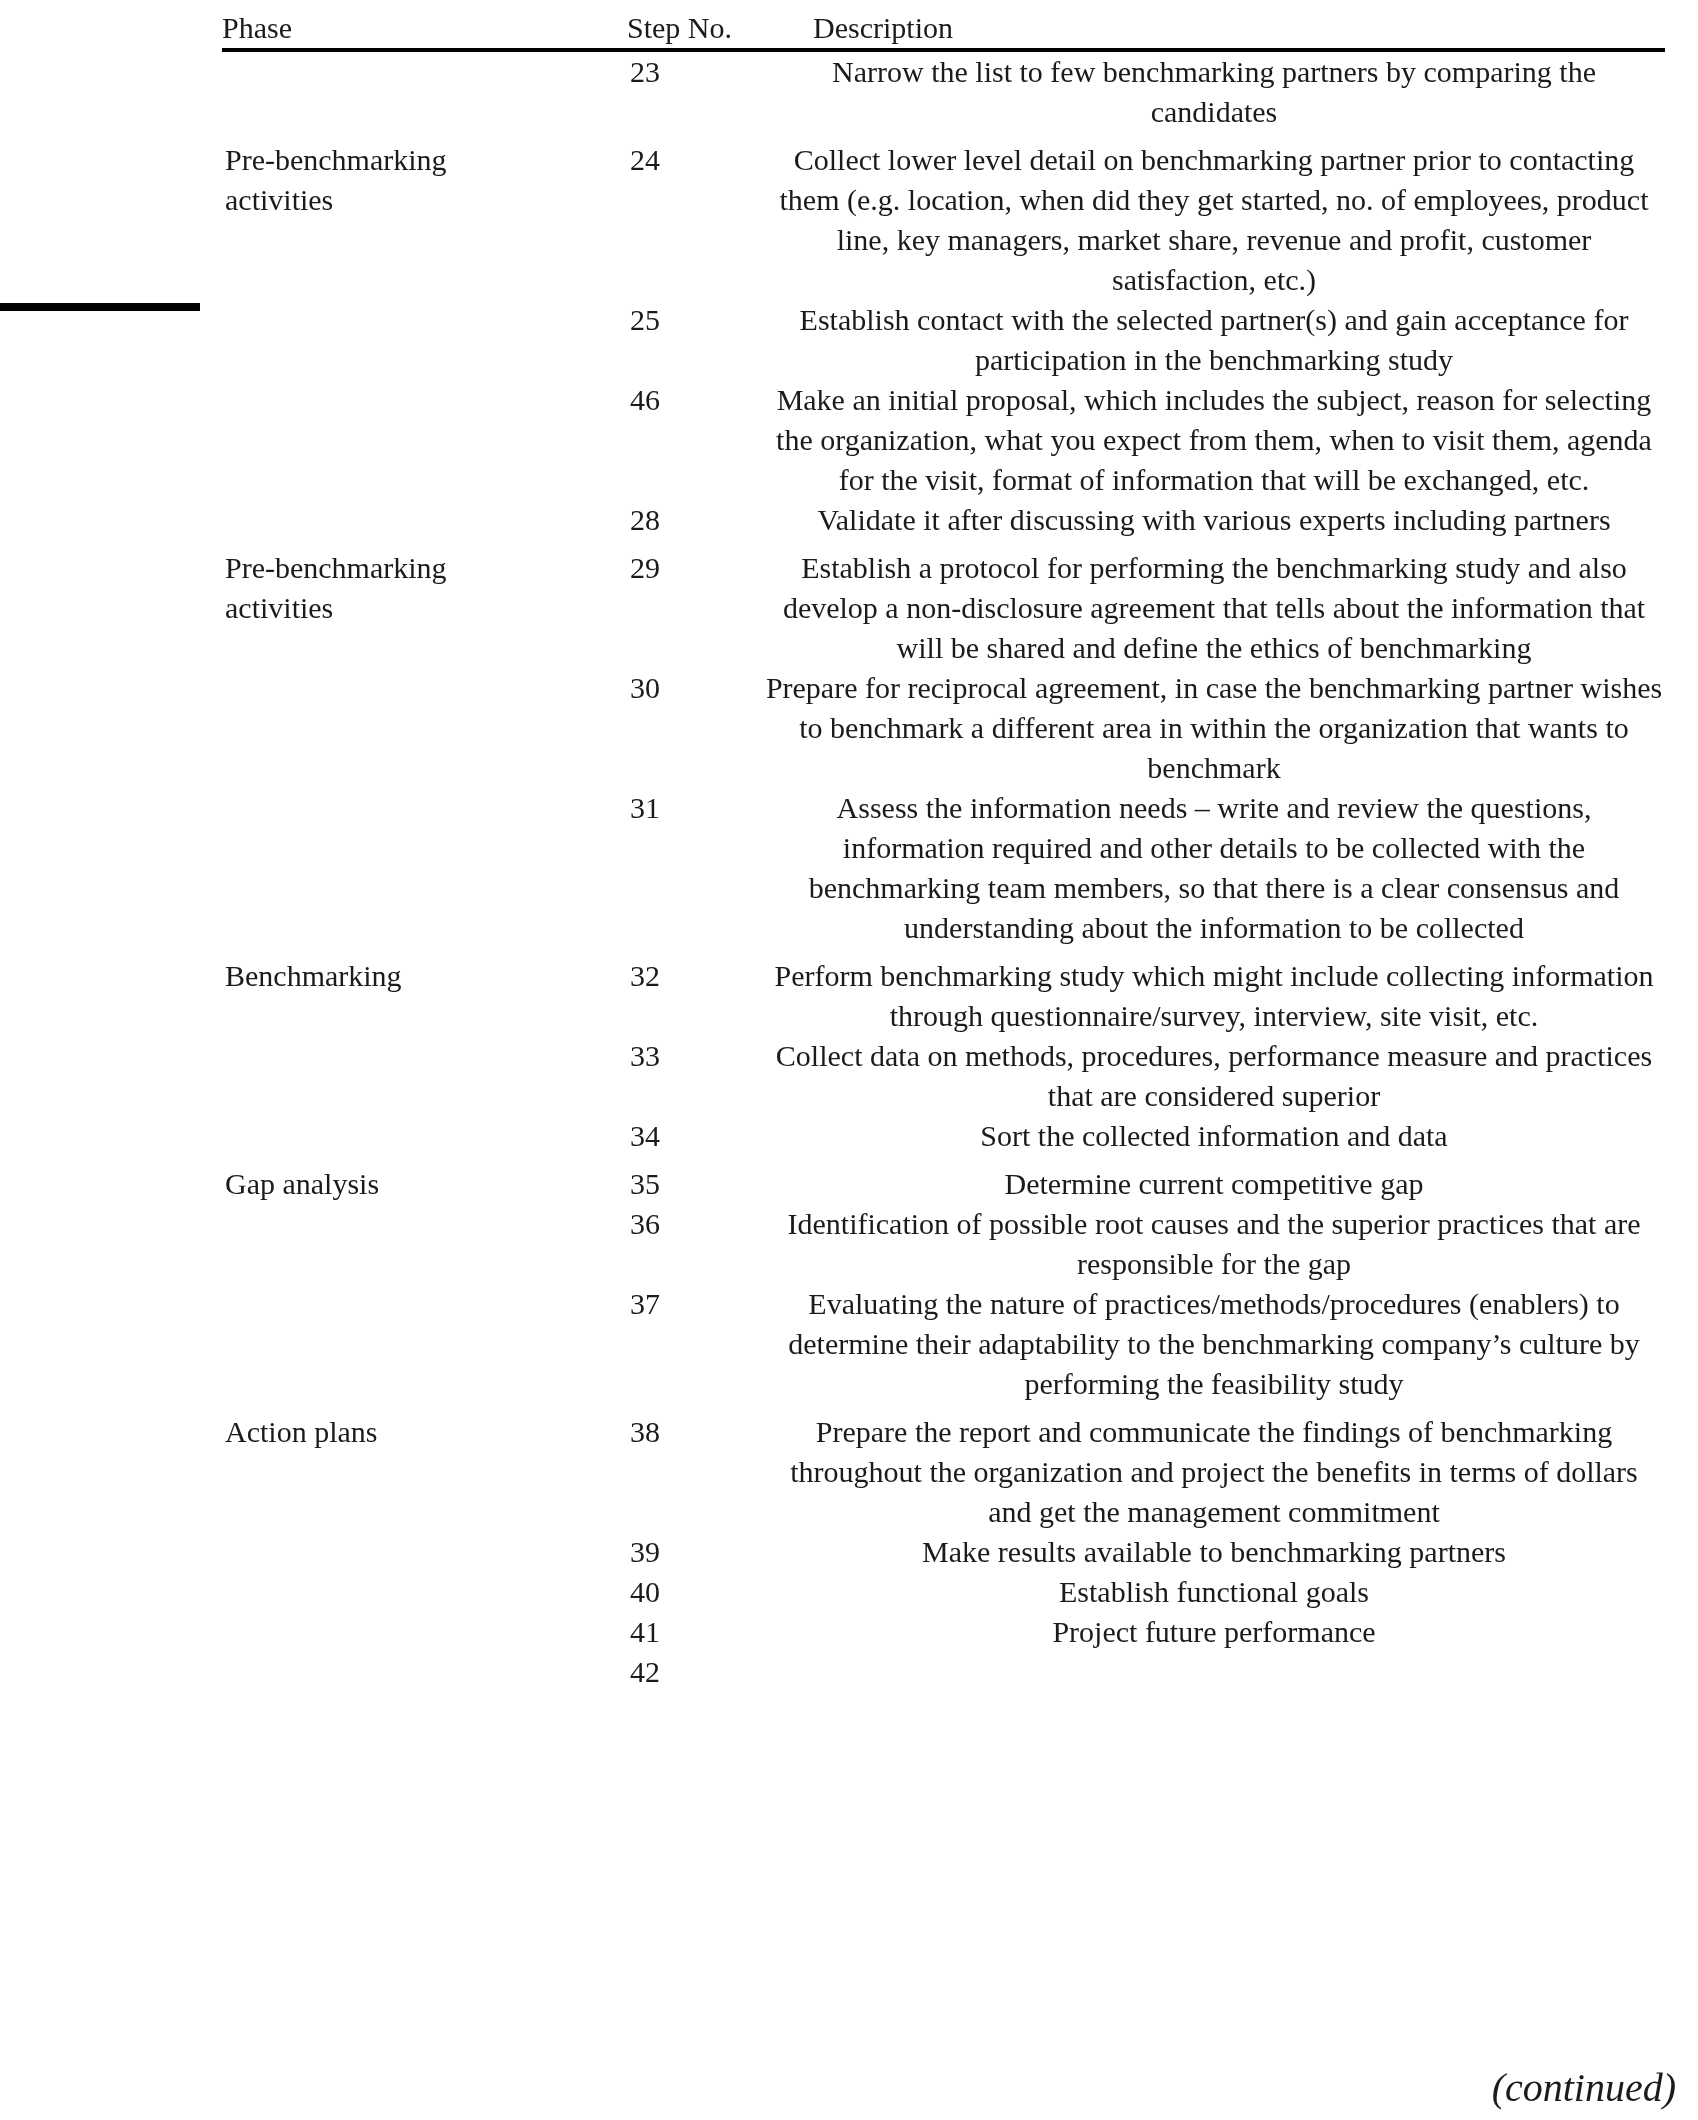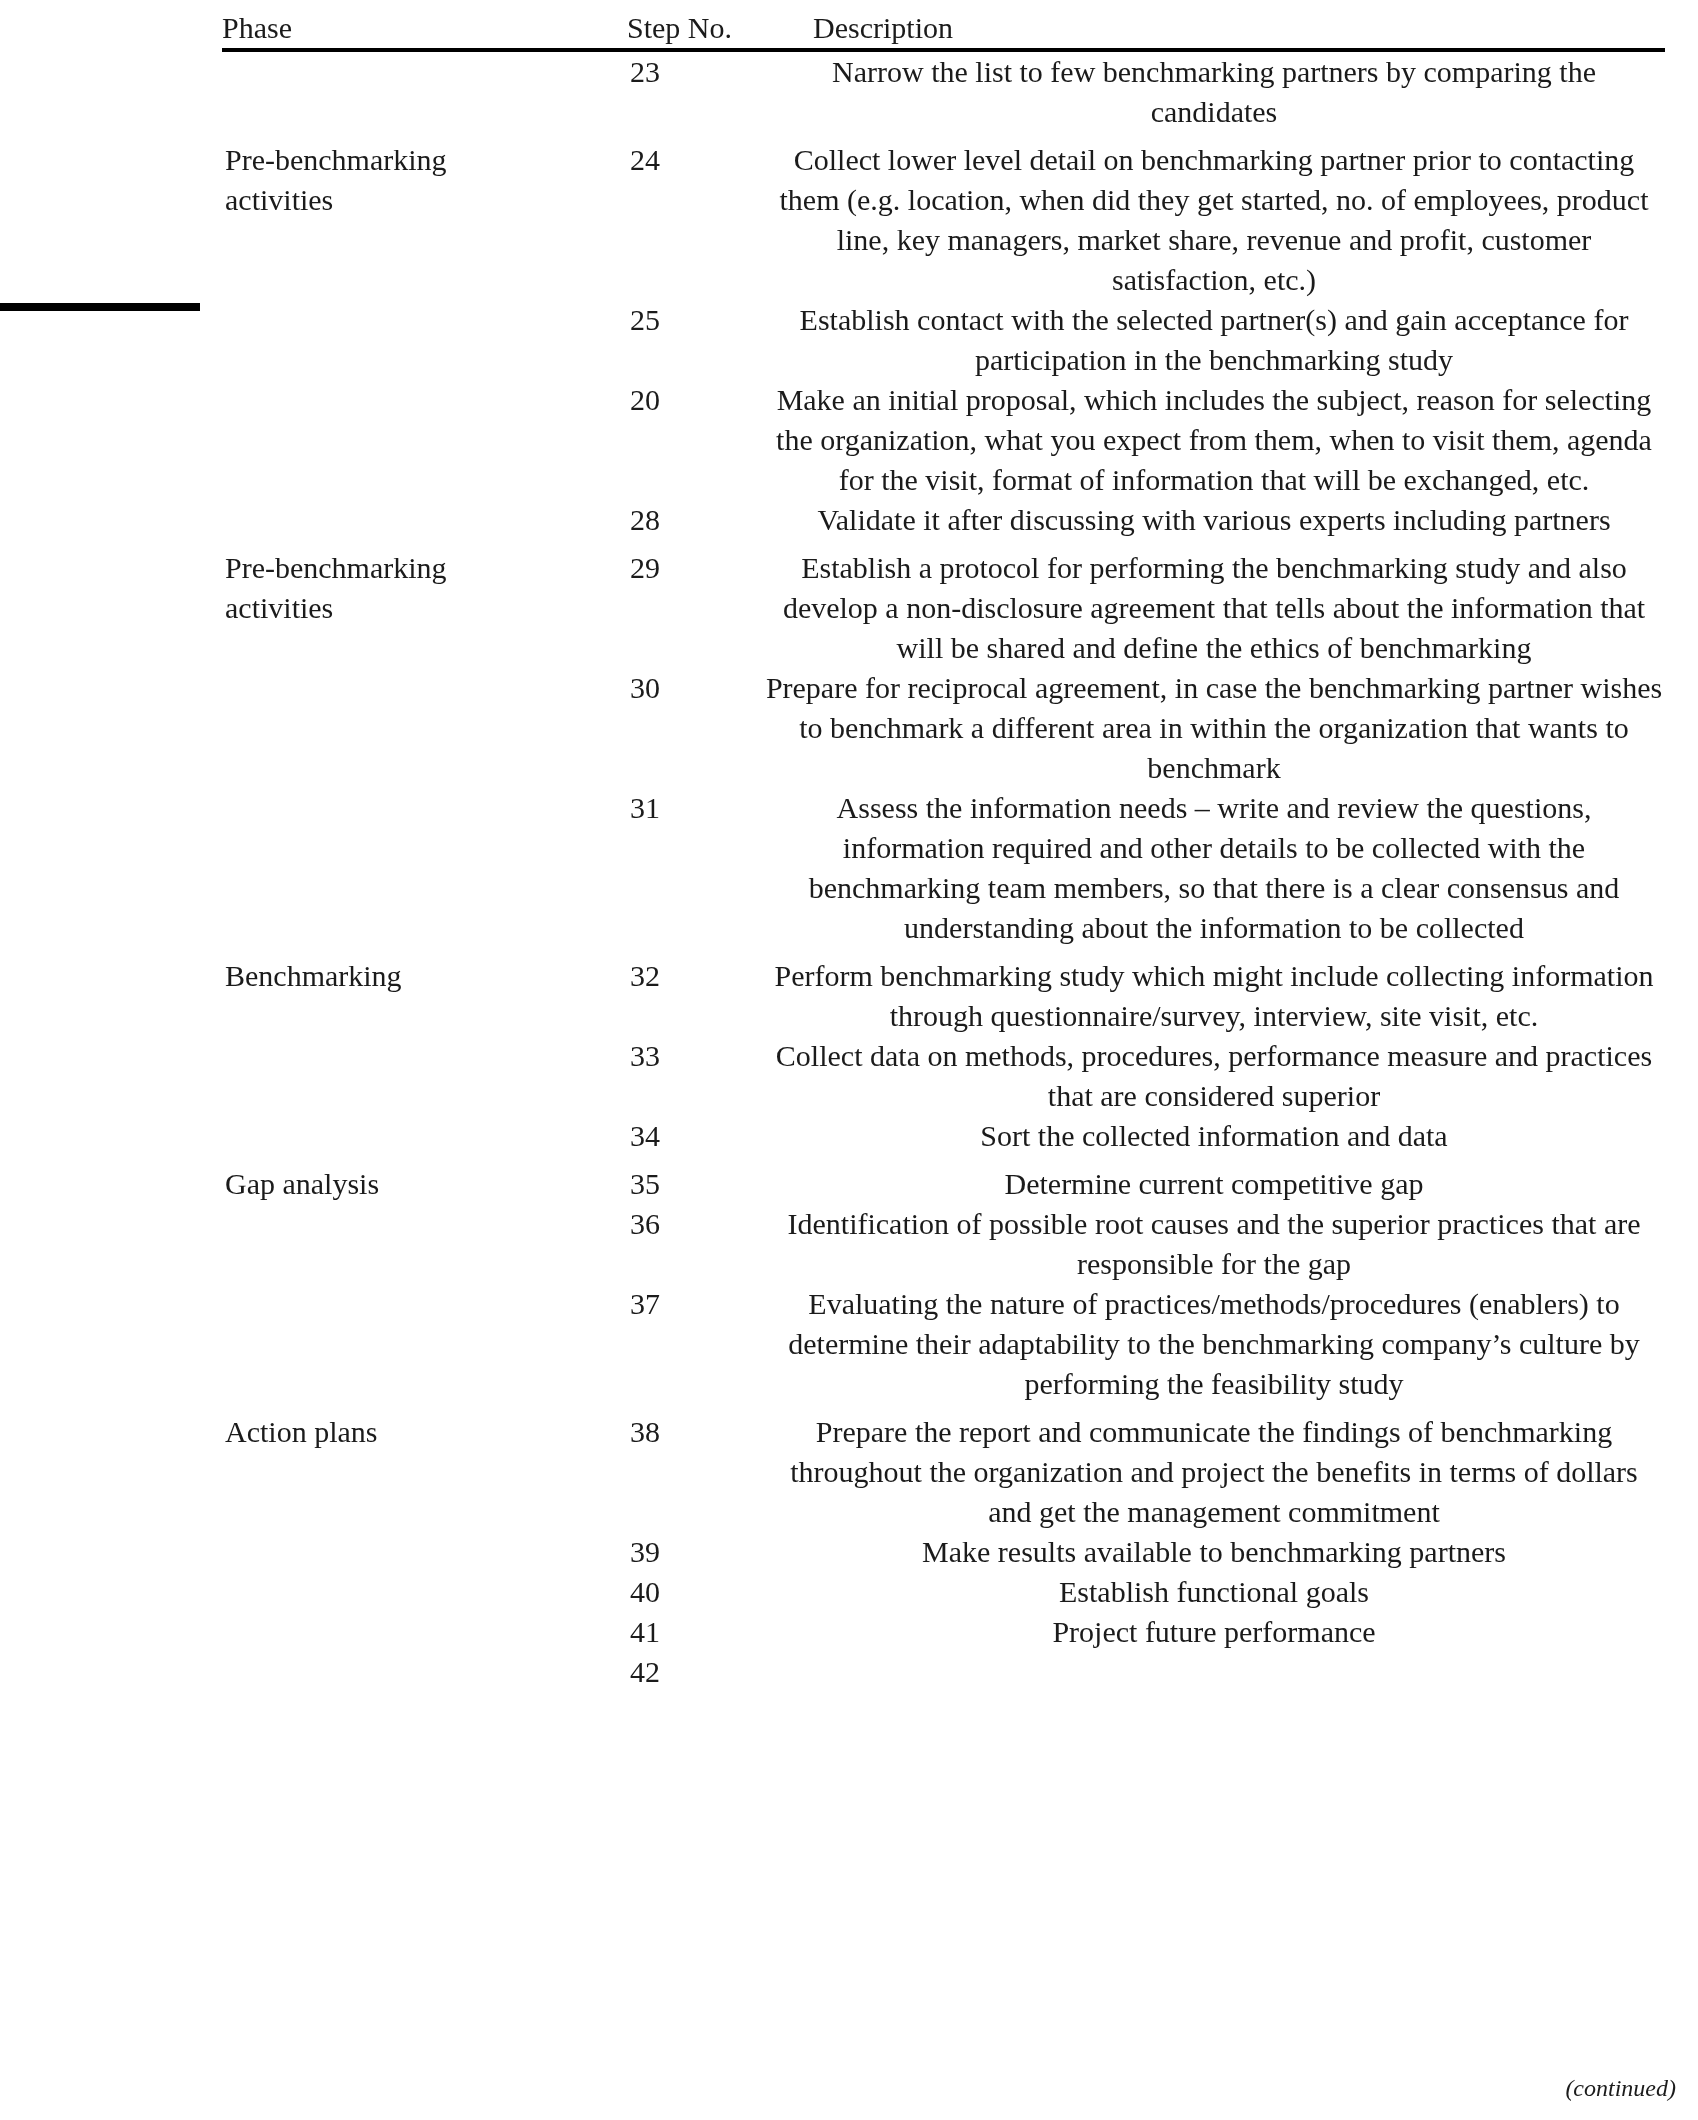--- a/index.html
+++ b/index.html
@@ -30,21 +30,21 @@
   .tbody{}
   .row{
     display:grid;grid-template-columns:381px 162px 1fr;
   }
   .row.group-start{margin-top:8px;}
   .cell.phase{max-width:300px;padding-left:3px;}
   .cell.step{padding-left:27px;}
   .cell.desc{padding-right:2px;text-align:center;}
   .continued{
     position:absolute;top:2068px;right:22px;
-    font-size:24px;line-height:40px;font-style:italic;
+    font-size:40px;line-height:40px;font-style:italic;
   }
 </style>
 </head>
 <body>
 
 <div class="margin-bar"></div>
 
 <div class="table">
   <div class="thead">
     <div class="cell">Phase</div>
@@ -65,21 +65,21 @@
   </div>
 
   <div class="row">
     <div class="cell phase"></div>
     <div class="cell step">25</div>
     <div class="cell desc">Establish contact with the selected partner(s) and gain acceptance for participation in the benchmarking study</div>
   </div>
 
   <div class="row">
     <div class="cell phase"></div>
-    <div class="cell step">20</div>
+    <div class="cell step">46</div>
     <div class="cell desc">Make an initial proposal, which includes the subject, reason for selecting the organization, what you expect from them, when to visit them, agenda for the visit, format of information that will be exchanged, etc.</div>
   </div>
 
 
   <div class="row">
     <div class="cell phase"></div>
     <div class="cell step">28</div>
     <div class="cell desc">Validate it after discussing with various experts including partners</div>
   </div>
 

